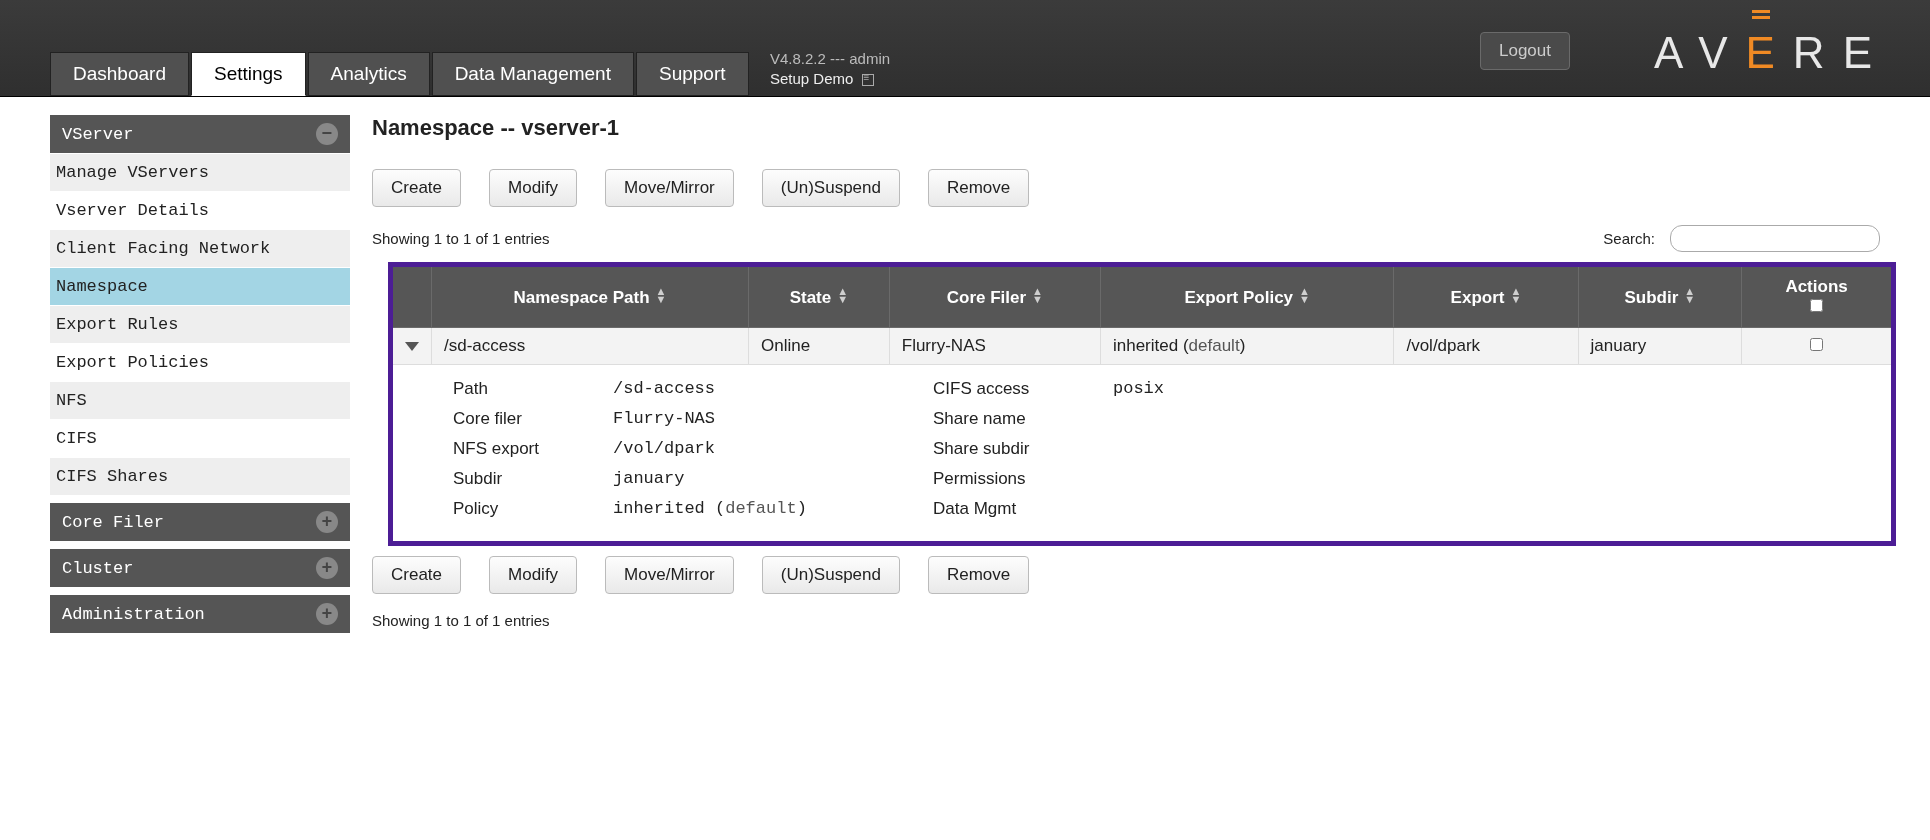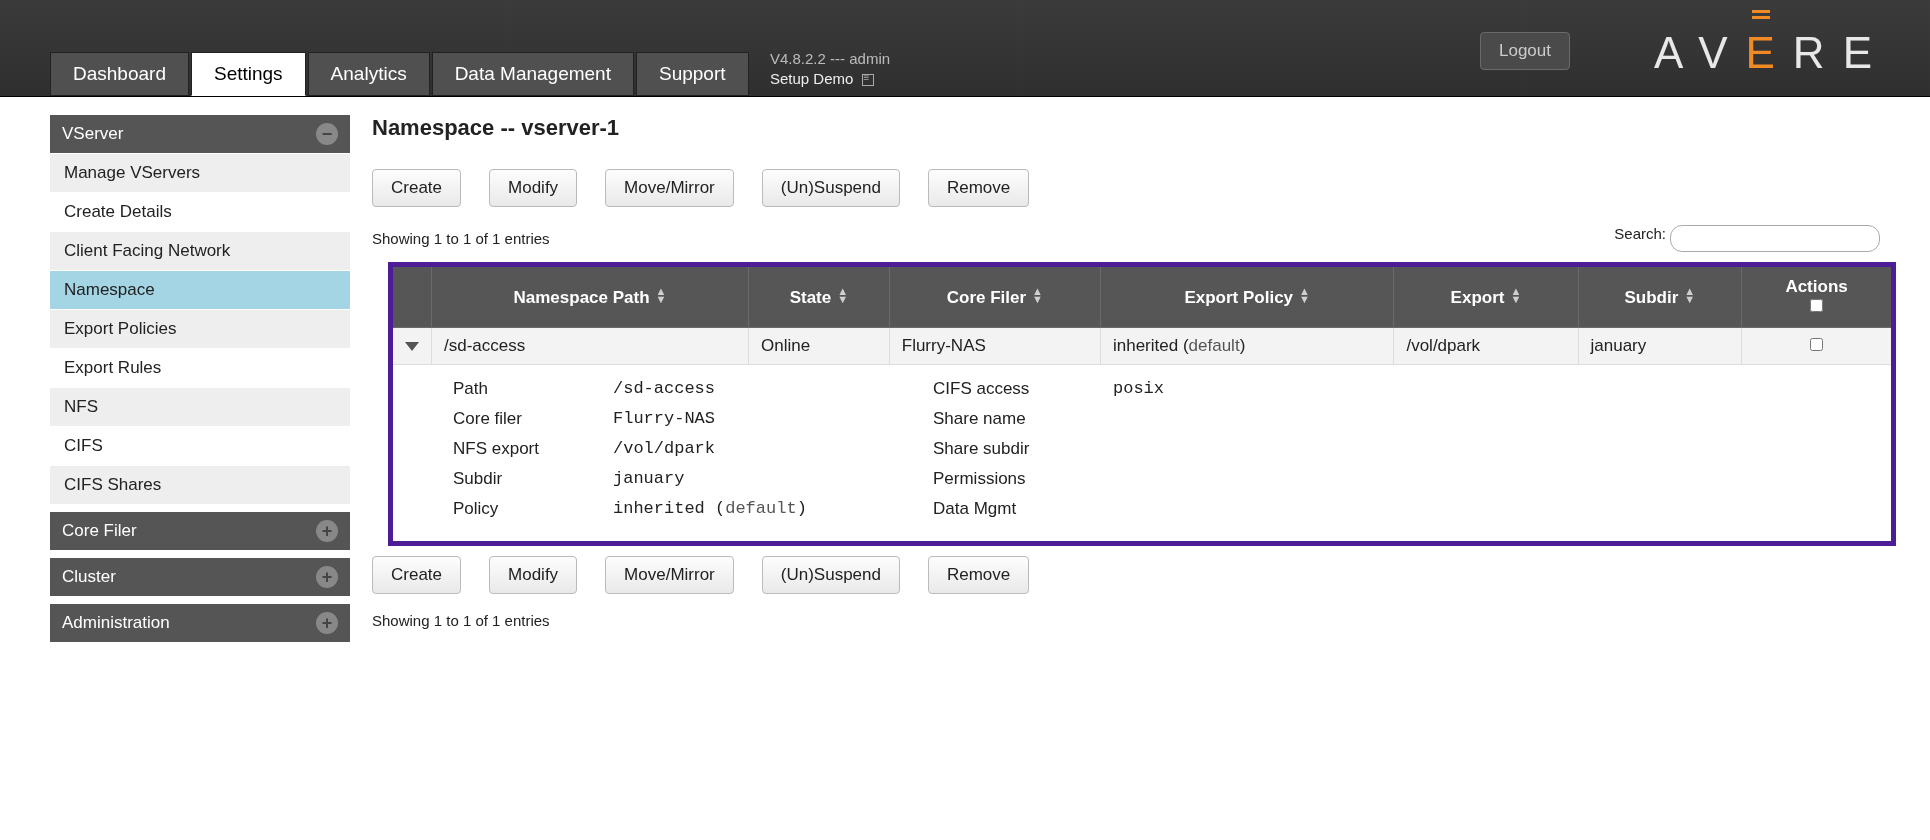--- a/index.html
+++ b/index.html
@@ -84,21 +84,21 @@
     vertical-align: middle;
     position: relative;
   }
   .version-info .doc-icon::before{
     content:"≡";
     position:absolute; top:-4px; left:1px; font-size:10px; color:#aaa;
   }
 
   
   .body-wrap { display: flex; padding: 18px 50px 40px 50px; }
-  .sidebar { width: 300px; margin-right: 22px; }
+  .sidebar { width: 300px; margin-right: 22px; font-family: Liberation Mono, monospace; }
   .side-group-header {
     background: #555;
     color: #fff;
     padding: 8px 12px;
     font-size: 17px;
     display: flex;
     justify-content: space-between;
     align-items: center;
     cursor: pointer;
     margin-top: 8px;
@@ -110,21 +110,21 @@
     background: #888;
     display: inline-flex;
     align-items: center;
     justify-content: center;
     color: #444;
     font-weight: bold;
   }
   .collapse-icon::before { content:"−"; color:#444; font-size:18px; }
   .expand-icon::before  { content:"+"; color:#444; font-size:18px; }
   .side-item {
-    padding: 9px 14px;
+    padding: 9px 6px;
     font-size: 17px;
     cursor: pointer;
     border-top: 1px solid #fff;
   }
   .side-item:nth-child(odd) { background: #eee; }
   .side-item:nth-child(even){ background: #fff; }
   .side-item.selected { background: #a3d5e4; }
 
   
   .main { flex: 1; }
@@ -142,21 +142,21 @@
     font-size: 17px;
     cursor: pointer;
     color: #222;
   }
   .table-meta-row {
     display: flex;
     justify-content: space-between;
     align-items: center;
     margin: 10px 0;
   }
-  .search-box { display: flex; gap: 4px; }
+  .search-box { display: flex; align-items: center; gap: 15px; }
   .search-box input {
     border: 1px solid #aaa;
     border-radius: 12px;
     padding: 4px 10px;
     width: 210px;
     font-size: 15px;
   }
 
   
   table.ns-table {
@@ -233,25 +233,25 @@
 </div>
 
 <div class="body-wrap">
   <div class="sidebar">
     <div class="side-group-header">
       <span>VServer</span>
       <span class="collapse-icon"></span>
     </div>
     <div>
       <div class="side-item">Manage VServers</div>
-      <div class="side-item">Create Details</div>
+      <div class="side-item">Vserver Details</div>
       <div class="side-item">Client Facing Network</div>
       <div class="side-item selected">Namespace</div>
+      <div class="side-item">Export Rules</div>
       <div class="side-item">Export Policies</div>
-      <div class="side-item">Export Rules</div>
       <div class="side-item">NFS</div>
       <div class="side-item">CIFS</div>
       <div class="side-item">CIFS Shares</div>
     </div>
     <div class="side-group-header">
       <span>Core Filer</span>
       <span class="expand-icon"></span>
     </div>
     <div class="side-group-header">
       <span>Cluster</span>

